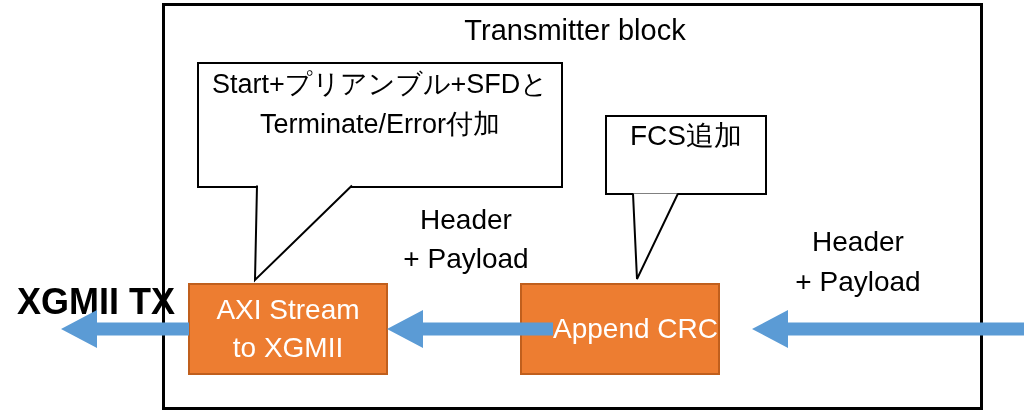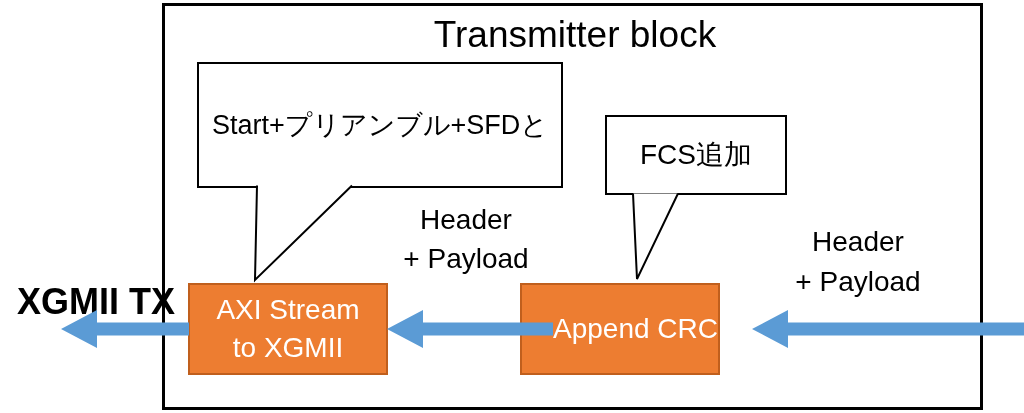--- a/index.html
+++ b/index.html
@@ -7,30 +7,30 @@
     position:relative; width:1024px; height:413px;
     background:#ffffff; overflow:hidden;
     font-family:"Liberation Sans", sans-serif; color:#000;
   }
   .frame {
     position:absolute; left:162px; top:3px; width:821px; height:407px;
     border:3px solid #000; box-sizing:border-box; background:#fff; z-index:1;
   }
   .title {
     position:absolute; left:575px; top:14px; transform:translateX(-50%);
-    font-size:37px; white-space:nowrap; z-index:2;
+    font-size:29px; white-space:nowrap; z-index:2;
   }
   .callout {
     position:absolute; background:#fff; border:2px solid #000;
     box-sizing:border-box; z-index:2;
-    display:flex; flex-direction:column; align-items:center; justify-content:center;
+    display:flex; flex-direction:column; align-items:center; justify-content:flex-start;
     text-align:center;
   }
   .callout-axi { left:197px; top:62px; width:366px; height:126px; font-size:27px; line-height:40px; }
-  .callout-crc { left:605px; top:115px; width:182px; height:80px; font-size:28px; }
+  .callout-crc { left:605px; top:115px; width:162px; height:80px; font-size:28px; }
   .callout div { white-space:nowrap; }
   .block {
     position:absolute; width:200px; height:92px;
     background:#ED7D31; border:2px solid #C05F1D; box-sizing:border-box;
     color:#fff; z-index:2;
     display:flex; flex-direction:column; align-items:center; justify-content:center;
     font-size:28px; line-height:38px; text-align:center;
   }
   .block-axi { left:188px; top:283px; }
   .block-crc { left:520px; top:283px;align-items:flex-end; }
@@ -53,20 +53,21 @@
 <body>
 
 <div class="canvas">
 
   <div class="frame"></div>
 
   <div class="title">Transmitter block</div>
 
   <div class="callout callout-axi">
     <div>Start+プリアンブル+SFDと</div>
+    <div>Terminate/Error付加</div>
   </div>
 
   <div class="callout callout-crc">
     <div>FCS追加</div>
   </div>
 
   <div class="block block-axi">
     <div>AXI Stream</div>
     <div>to XGMII</div>
   </div>

